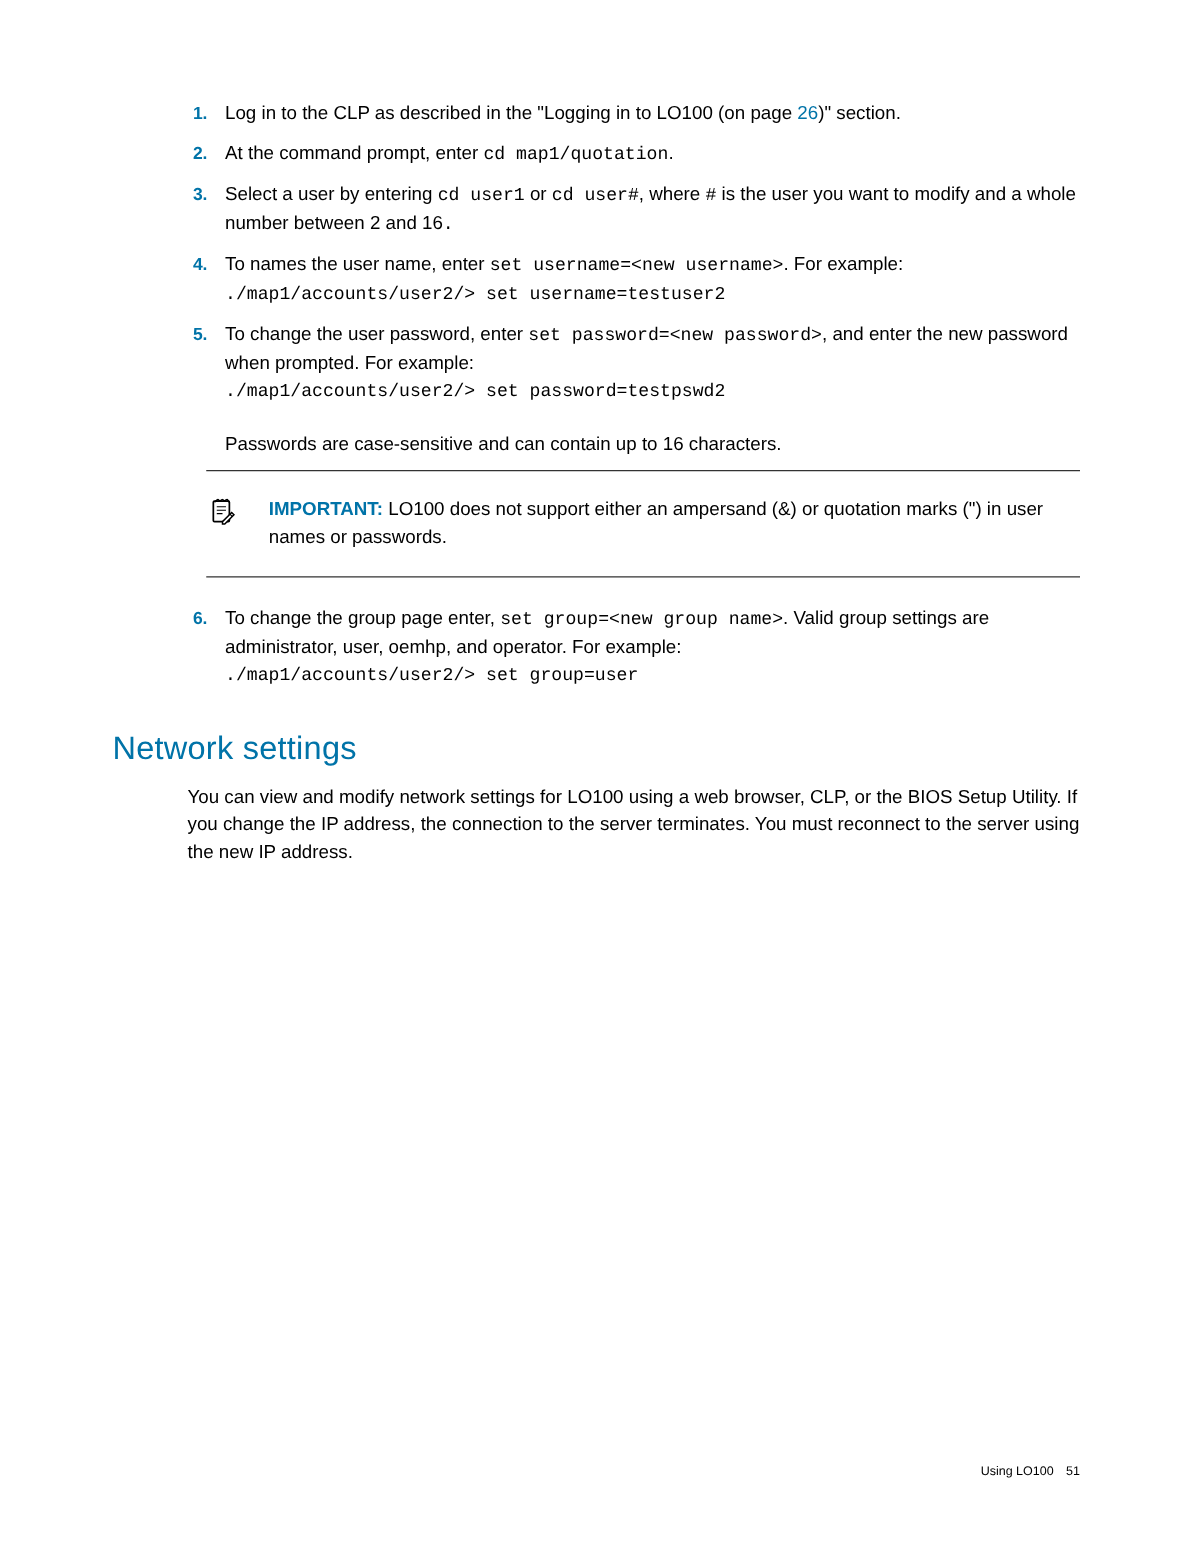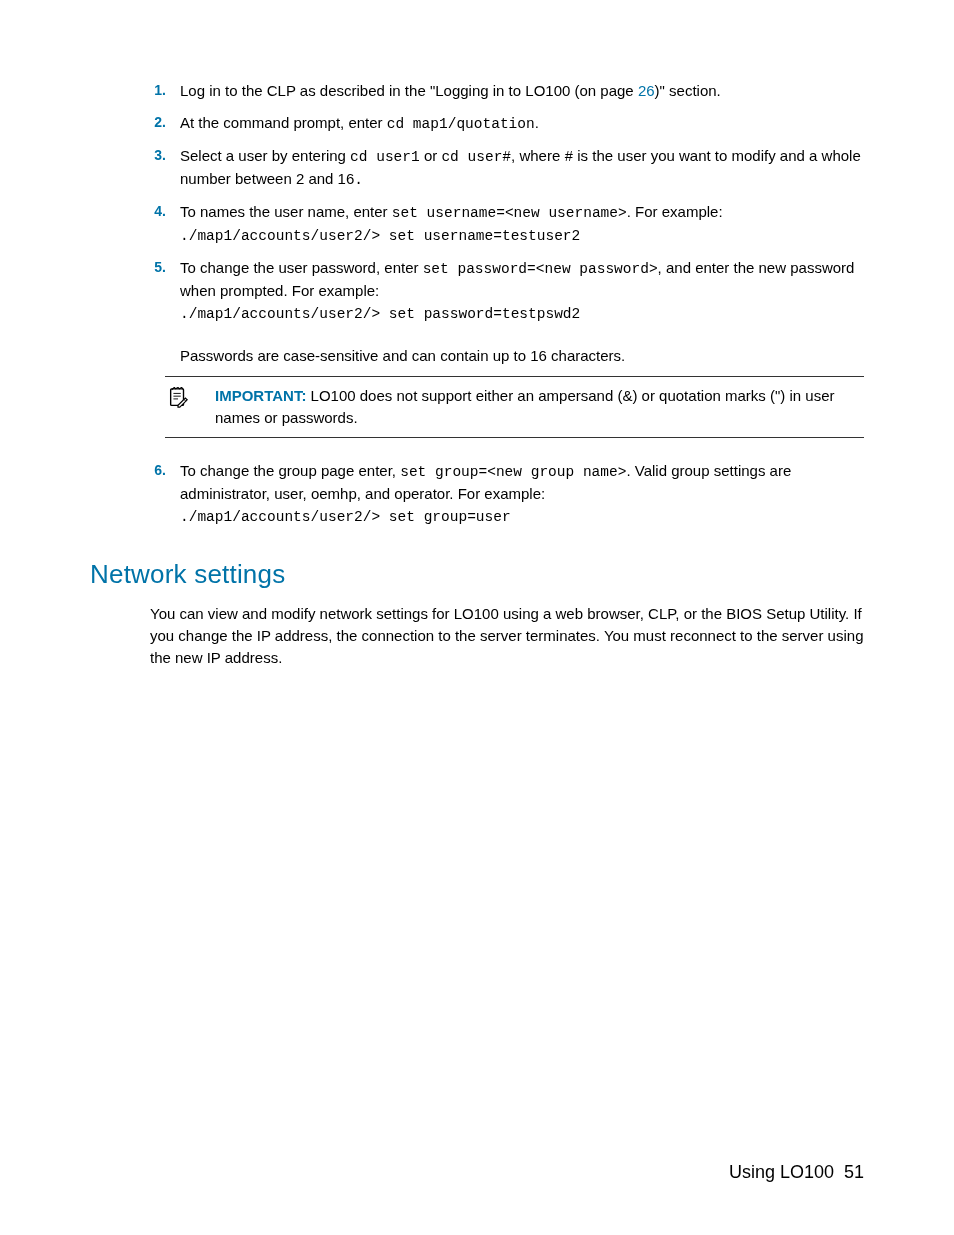--- a/index.html
+++ b/index.html
@@ -36,21 +36,21 @@
       font-family: "Courier New", Courier, monospace;
       font-size: 14.5px;
     }
     .link {
       color: #0073a8;
     }
     .important-box {
       border-top: 1px solid #333;
       border-bottom: 1px solid #333;
       margin: 8px 0 8px 75px;
-      padding: 8px 0;
+      padding: 20px 0;
       display: flex;
     }
     .important-icon {
       min-width: 50px;
       padding-top: 2px;
       padding-left: 2px;
     }
     .important-content {
       flex: 1;
       padding-right: 6px;
@@ -71,21 +71,21 @@
     .section-body {
       margin-left: 60px;
     }
     .para-after {
       margin-top: 20px;
     }
     .footer {
       position: absolute;
       bottom: 50px;
       right: 90px;
-      font-size: 18px;
+      font-size: 10px;
     }
     .footer-page {
       margin-left: 10px;
     }
     svg.note-icon { display: block; }
   </style>
 </head>
 <body>
 
 <div class="ordered-list">

